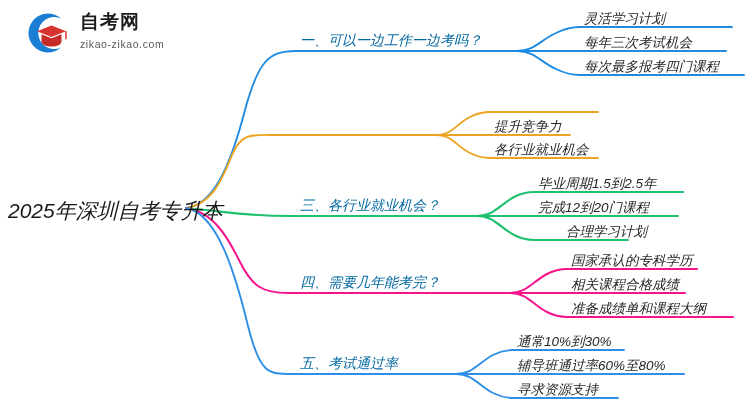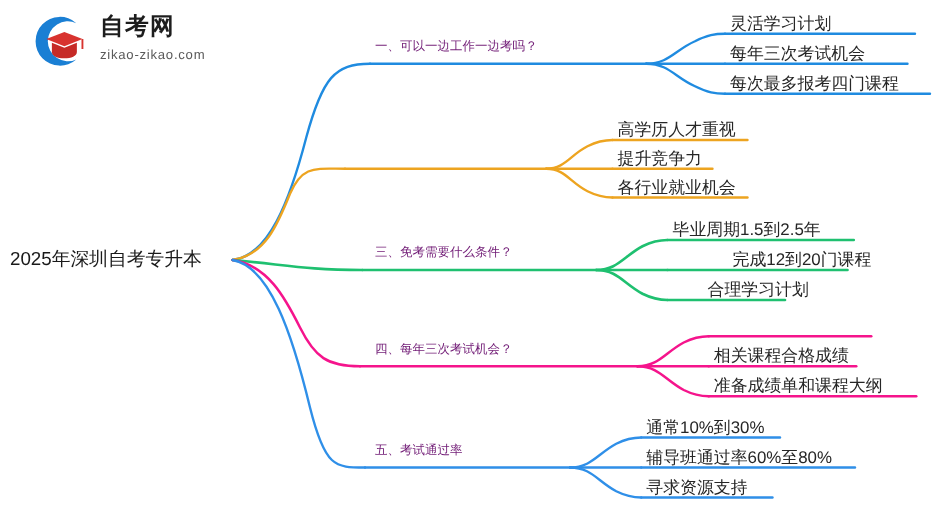--- a/index.html
+++ b/index.html
@@ -69,30 +69,31 @@
     width: 750px;
     height: 410px;
     pointer-events: none;
   }
   
   .node-label {
     position: absolute;
     white-space: nowrap;
     color: #2b2b2b;
     line-height: 1;
+    font-style: italic;
   }
   #root-node {
-    font-size: 15px;
+    font-size: 21px;
     color: #1a1a1a;
     left: 8px;
     top: 200px;
   }
   .branch-node {
-    font-size: 10px;
-    color: #701a75;
+    font-size: 14px;
+    color: #0369a1;
   }
   .leaf-node {
     font-size: 13.5px;
     color: #262626;
   }
 </style>
 </head>
 <body>
 
 <div id="mindmap-root">
@@ -171,30 +172,30 @@
     </g>
   </svg>
 
   <div class="node-label" id="root-node">2025年深圳自考专升本</div>
 
   <div class="node-label branch-node" style="left:300px; top:33px;">一、可以一边工作一边考吗？</div>
   <div class="node-label leaf-node" style="left:584px; top:12px;">灵活学习计划</div>
   <div class="node-label leaf-node" style="left:584px; top:36px;">每年三次考试机会</div>
   <div class="node-label leaf-node" style="left:584px; top:60px;">每次最多报考四门课程</div>
 
-  <div class="node-label leaf-node" style="left:494px; top:97px;">高学历人才重视</div>
   <div class="node-label leaf-node" style="left:494px; top:120px;">提升竞争力</div>
   <div class="node-label leaf-node" style="left:494px; top:143px;">各行业就业机会</div>
 
-  <div class="node-label branch-node" style="left:300px; top:198px;">三、免考需要什么条件？</div>
+  <div class="node-label branch-node" style="left:300px; top:198px;">三、各行业就业机会？</div>
   <div class="node-label leaf-node" style="left:538px; top:177px;">毕业周期1.5到2.5年</div>
-  <div class="node-label leaf-node" style="left:538px; top:201px;margin-left:48px;">完成12到20门课程</div>
+  <div class="node-label leaf-node" style="left:538px; top:201px;">完成12到20门课程</div>
   <div class="node-label leaf-node" style="left:566px; top:225px;">合理学习计划</div>
 
-  <div class="node-label branch-node" style="left:300px; top:275px;">四、每年三次考试机会？</div>
+  <div class="node-label branch-node" style="left:300px; top:275px;">四、需要几年能考完？</div>
+  <div class="node-label leaf-node" style="left:571px; top:254px;">国家承认的专科学历</div>
   <div class="node-label leaf-node" style="left:571px; top:302px;">准备成绩单和课程大纲</div>
   <div class="node-label leaf-node" style="left:571px; top:278px;">相关课程合格成绩</div>
 
   <div class="node-label branch-node" style="left:300px; top:356px;">五、考试通过率</div>
   <div class="node-label leaf-node" style="left:517px; top:335px;">通常10%到30%</div>
   <div class="node-label leaf-node" style="left:517px; top:359px;">辅导班通过率60%至80%</div>
   <div class="node-label leaf-node" style="left:517px; top:383px;">寻求资源支持</div>
 
 </div>
 

